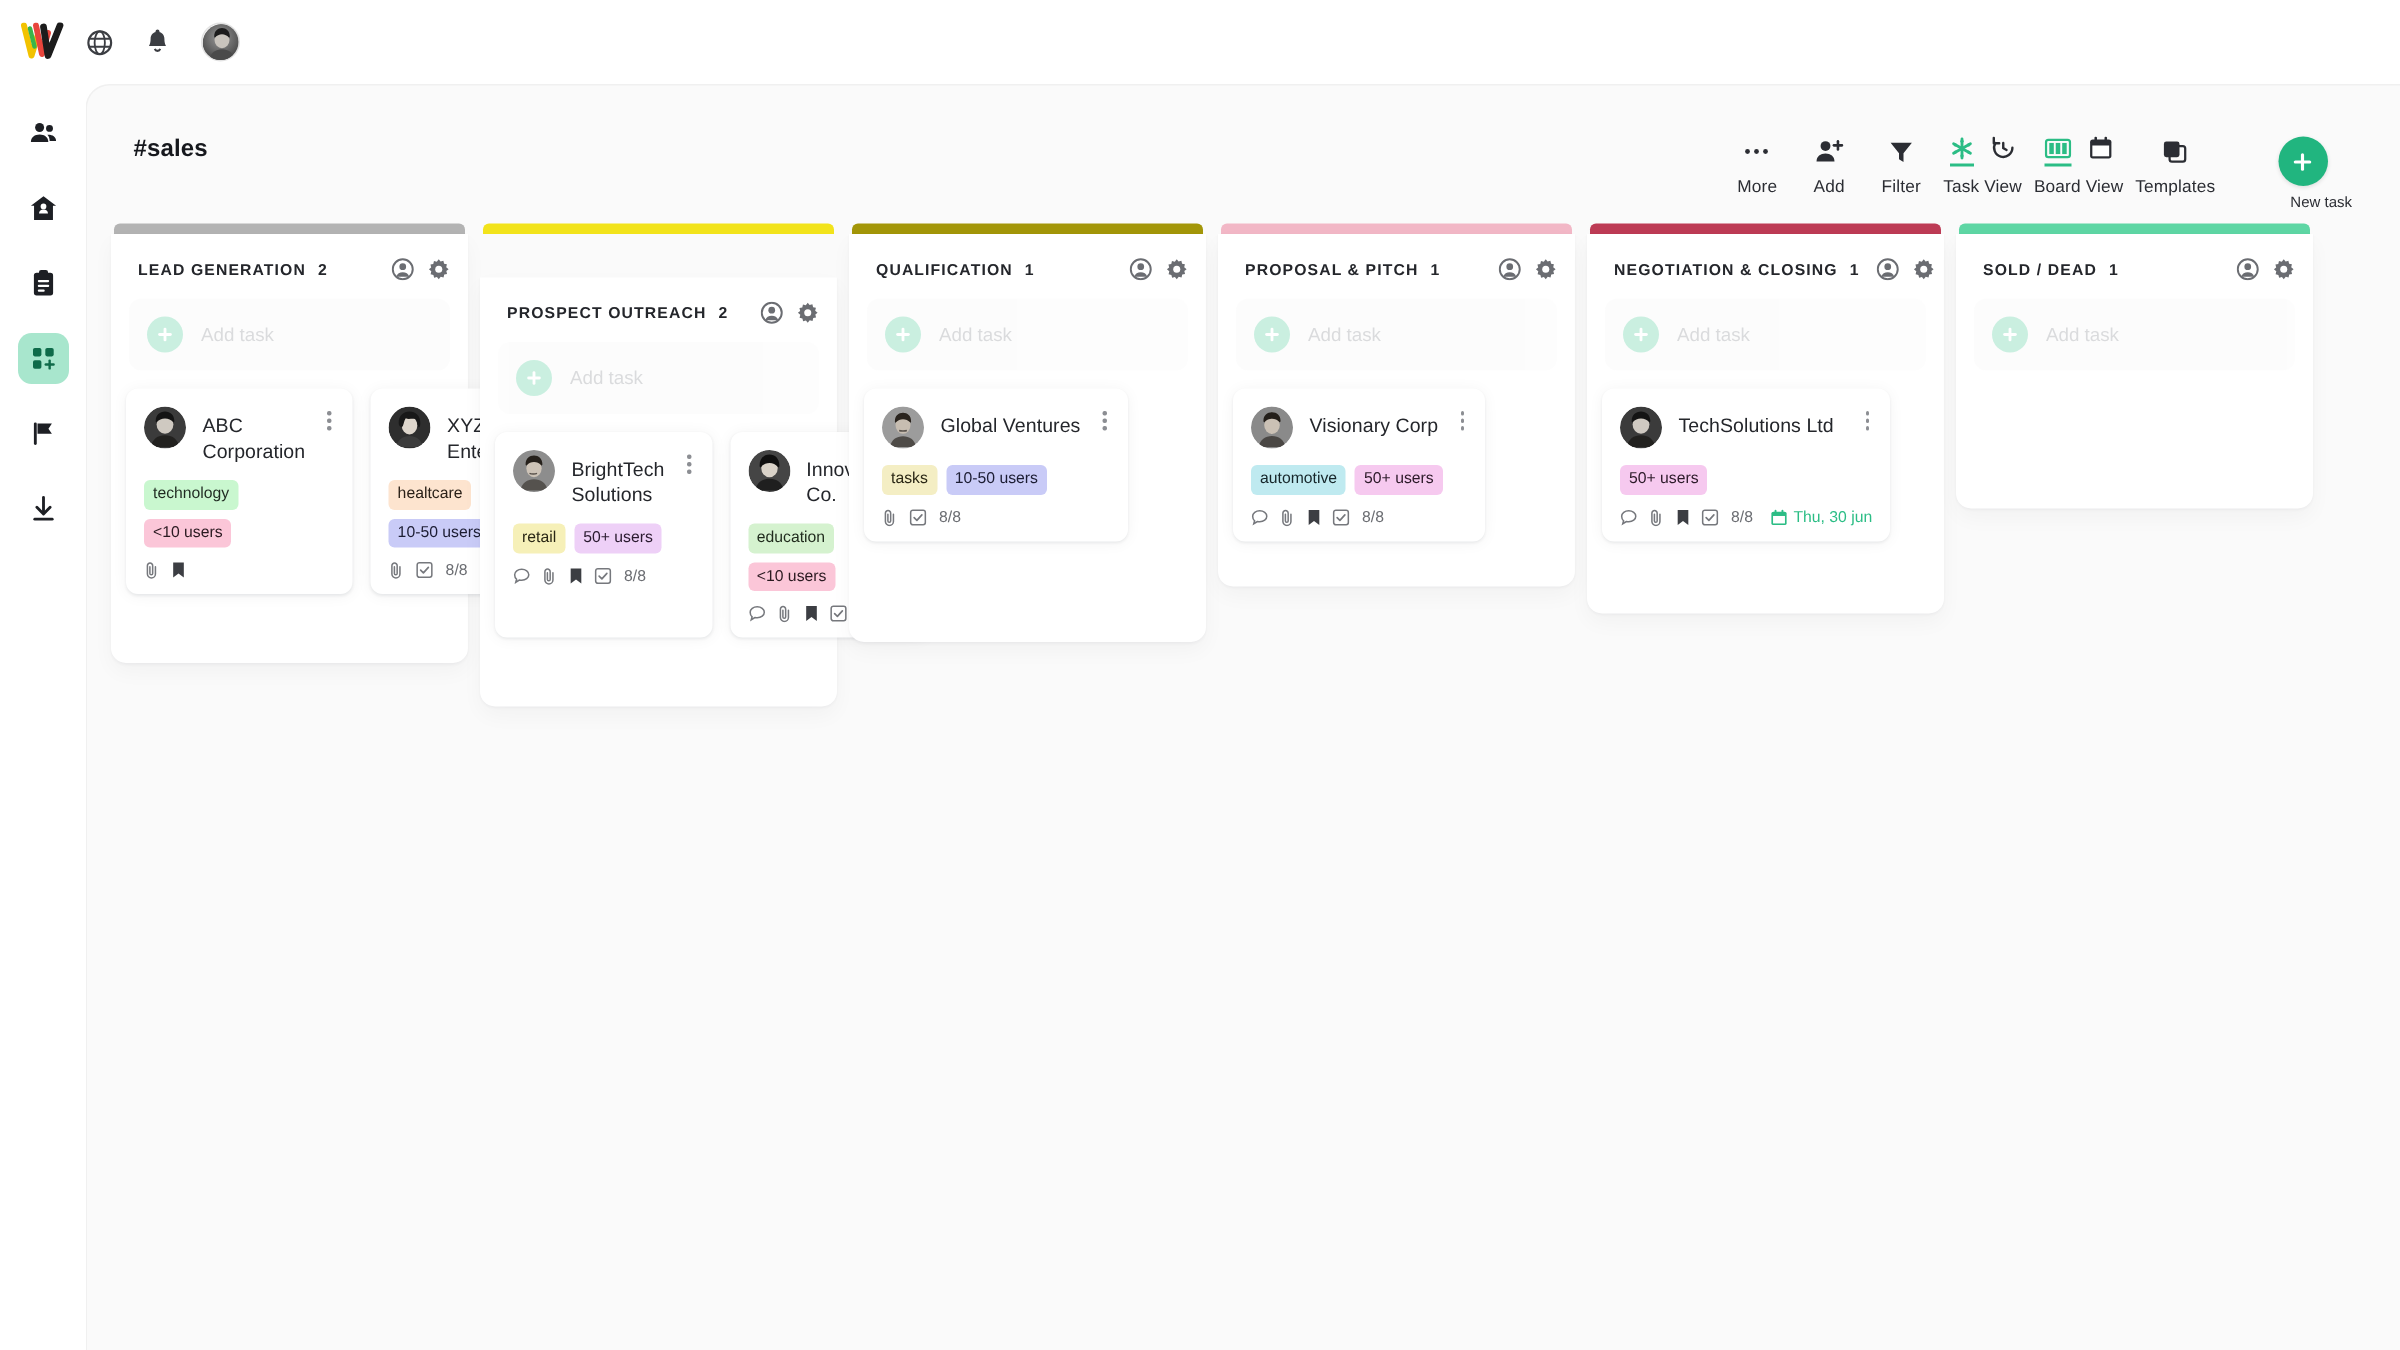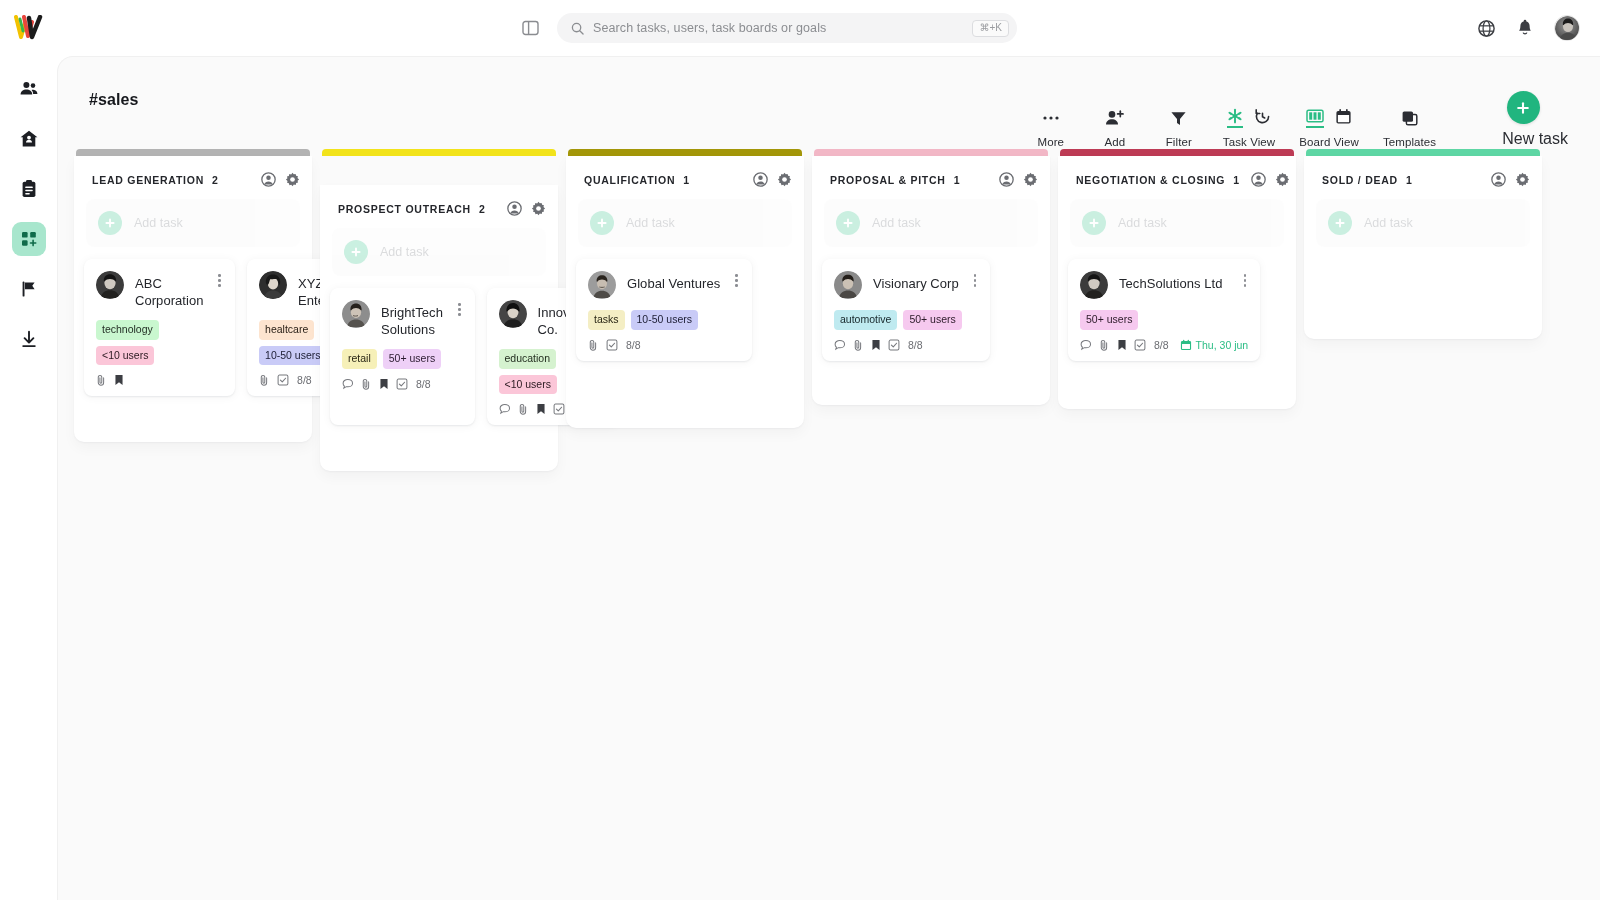--- a/index.html
+++ b/index.html
@@ -107,21 +107,21 @@
   .board-header {
     height: 92px;
     display: flex; align-items: flex-start; justify-content: space-between;
     padding: 34px 32px 0 31px;
   }
   .board-title {
     font-size: 16px; font-weight: 700; color: #16181d;
     letter-spacing: .1px;
   }
 
-  .toolbar { display: flex; align-items: flex-end; gap: 16px; }
+  .toolbar { display: flex; align-items: flex-start; gap: 0; }
   .tool {
     display: flex; flex-direction: column; align-items: center;
     gap: 8px; cursor: pointer;
     min-width: 48px;
     padding: 0 4px;
   }
   .tool-glyphs { display: flex; align-items: center; gap: 11px; height: 20px; }
   .tool-label {
     font-size: 11.5px; color: #2b2d33; letter-spacing: .1px;
     white-space: nowrap;
@@ -134,21 +134,21 @@
   .newtask {
     display: flex; flex-direction: column; align-items: center; gap: 6px;
     cursor: pointer; margin-left: 22px;
   }
   .newtask-circle {
     width: 33px; height: 33px; border-radius: 50%;
     background: #21b57f;
     display: flex; align-items: center; justify-content: center;
     box-shadow: 0 1px 3px rgba(0,0,0,.12);
   }
-  .newtask-label { font-size: 16px; color: #2b2d33; padding-left: 24px; }
+  .newtask-label { font-size: 10px; color: #2b2d33; padding-left: 24px; }
 
   
   .columns {
     display: flex;
     padding: 0 0 0 12px;
     gap: 0;
     align-items: flex-start;
   }
   .col-wrap { width: 246px; flex: 0 0 246px; padding: 0 4px; }
 
@@ -255,39 +255,20 @@
 
   <div class="logo-slot">
     <svg class="logo-w" width="30" height="26" viewBox="0 0 30 26">
       <path d="M2 2 L7 22 L11 9" stroke="#f2c200" stroke-width="4" fill="none" stroke-linecap="round" stroke-linejoin="round"></path>
       <path d="M10 2 L14 21 L18 7" stroke="#e8453c" stroke-width="4" fill="none" stroke-linecap="round" stroke-linejoin="round"></path>
       <path d="M15 3 L18 22 L26 2" stroke="#1c1c1c" stroke-width="4.5" fill="none" stroke-linecap="round" stroke-linejoin="round"></path>
       <path d="M6 4 L9 16" stroke="#3ab44a" stroke-width="3" fill="none" stroke-linecap="round"></path>
     </svg>
   </div>
 
-  <div class="topbar-center">
-    <div class="panel-toggle">
-      <svg width="17" height="16" viewBox="0 0 17 16" fill="none">
-        <rect x="1" y="1.5" width="15" height="13" rx="2.4" stroke="#8a8c90" stroke-width="1.4"></rect>
-        <line x1="6.6" y1="1.8" x2="6.6" y2="14.2" stroke="#8a8c90" stroke-width="1.4"></line>
-      </svg>
-    </div>
-
-    <div class="searchbar">
-      <span class="search-icon">
-        <svg width="13" height="13" viewBox="0 0 14 14" fill="none">
-          <circle cx="6" cy="6" r="4.5" stroke="#8b8d91" stroke-width="1.4"></circle>
-          <line x1="9.4" y1="9.4" x2="13" y2="13" stroke="#8b8d91" stroke-width="1.4" stroke-linecap="round"></line>
-        </svg>
-      </span>
-      <span class="search-placeholder">Search tasks, users, task boards or goals</span>
-      <span class="kbd">⌘+K</span>
-    </div>
-  </div>
 
   <div class="topbar-right">
     <span class="tb-icon">
       <svg width="19" height="19" viewBox="0 0 20 20" fill="none">
         <circle cx="10" cy="10" r="8" stroke="#3c3e43" stroke-width="1.5"></circle>
         <ellipse cx="10" cy="10" rx="3.6" ry="8" stroke="#3c3e43" stroke-width="1.3"></ellipse>
         <line x1="2.2" y1="7.2" x2="17.8" y2="7.2" stroke="#3c3e43" stroke-width="1.3"></line>
         <line x1="2.2" y1="12.8" x2="17.8" y2="12.8" stroke="#3c3e43" stroke-width="1.3"></line>
       </svg>
     </span>
@@ -789,21 +770,21 @@
                 </span>
                 <span class="meta-count">8/8</span>
               </div>
   </div>
 </div>
     </div>
   </div>
 
   <div class="col-wrap">
     <div class="col-bar" style="background: rgb(242, 183, 198);"></div>
-    <div class="col-body" style="padding-bottom: 44px;">
+    <div class="col-body" style="padding-bottom: 30px;">
       <div class="col-head">
         <span class="col-name">PROPOSAL &amp; PITCH</span>
         <span class="col-count">1</span>
         <span class="col-head-spacer"></span>
         <span class="col-head-icons">
           <span>
             <svg width="15" height="15" viewBox="0 0 16 16">
               <circle cx="8" cy="8" r="7.1" fill="none" stroke="#6b6d72" stroke-width="1.4"></circle>
               <circle cx="8" cy="6.2" r="2.4" fill="#6b6d72"></circle>
               <path d="M3.4 13.4c.6-2.3 2.4-3.3 4.6-3.3s4 1 4.6 3.3z" fill="#6b6d72"></path>

